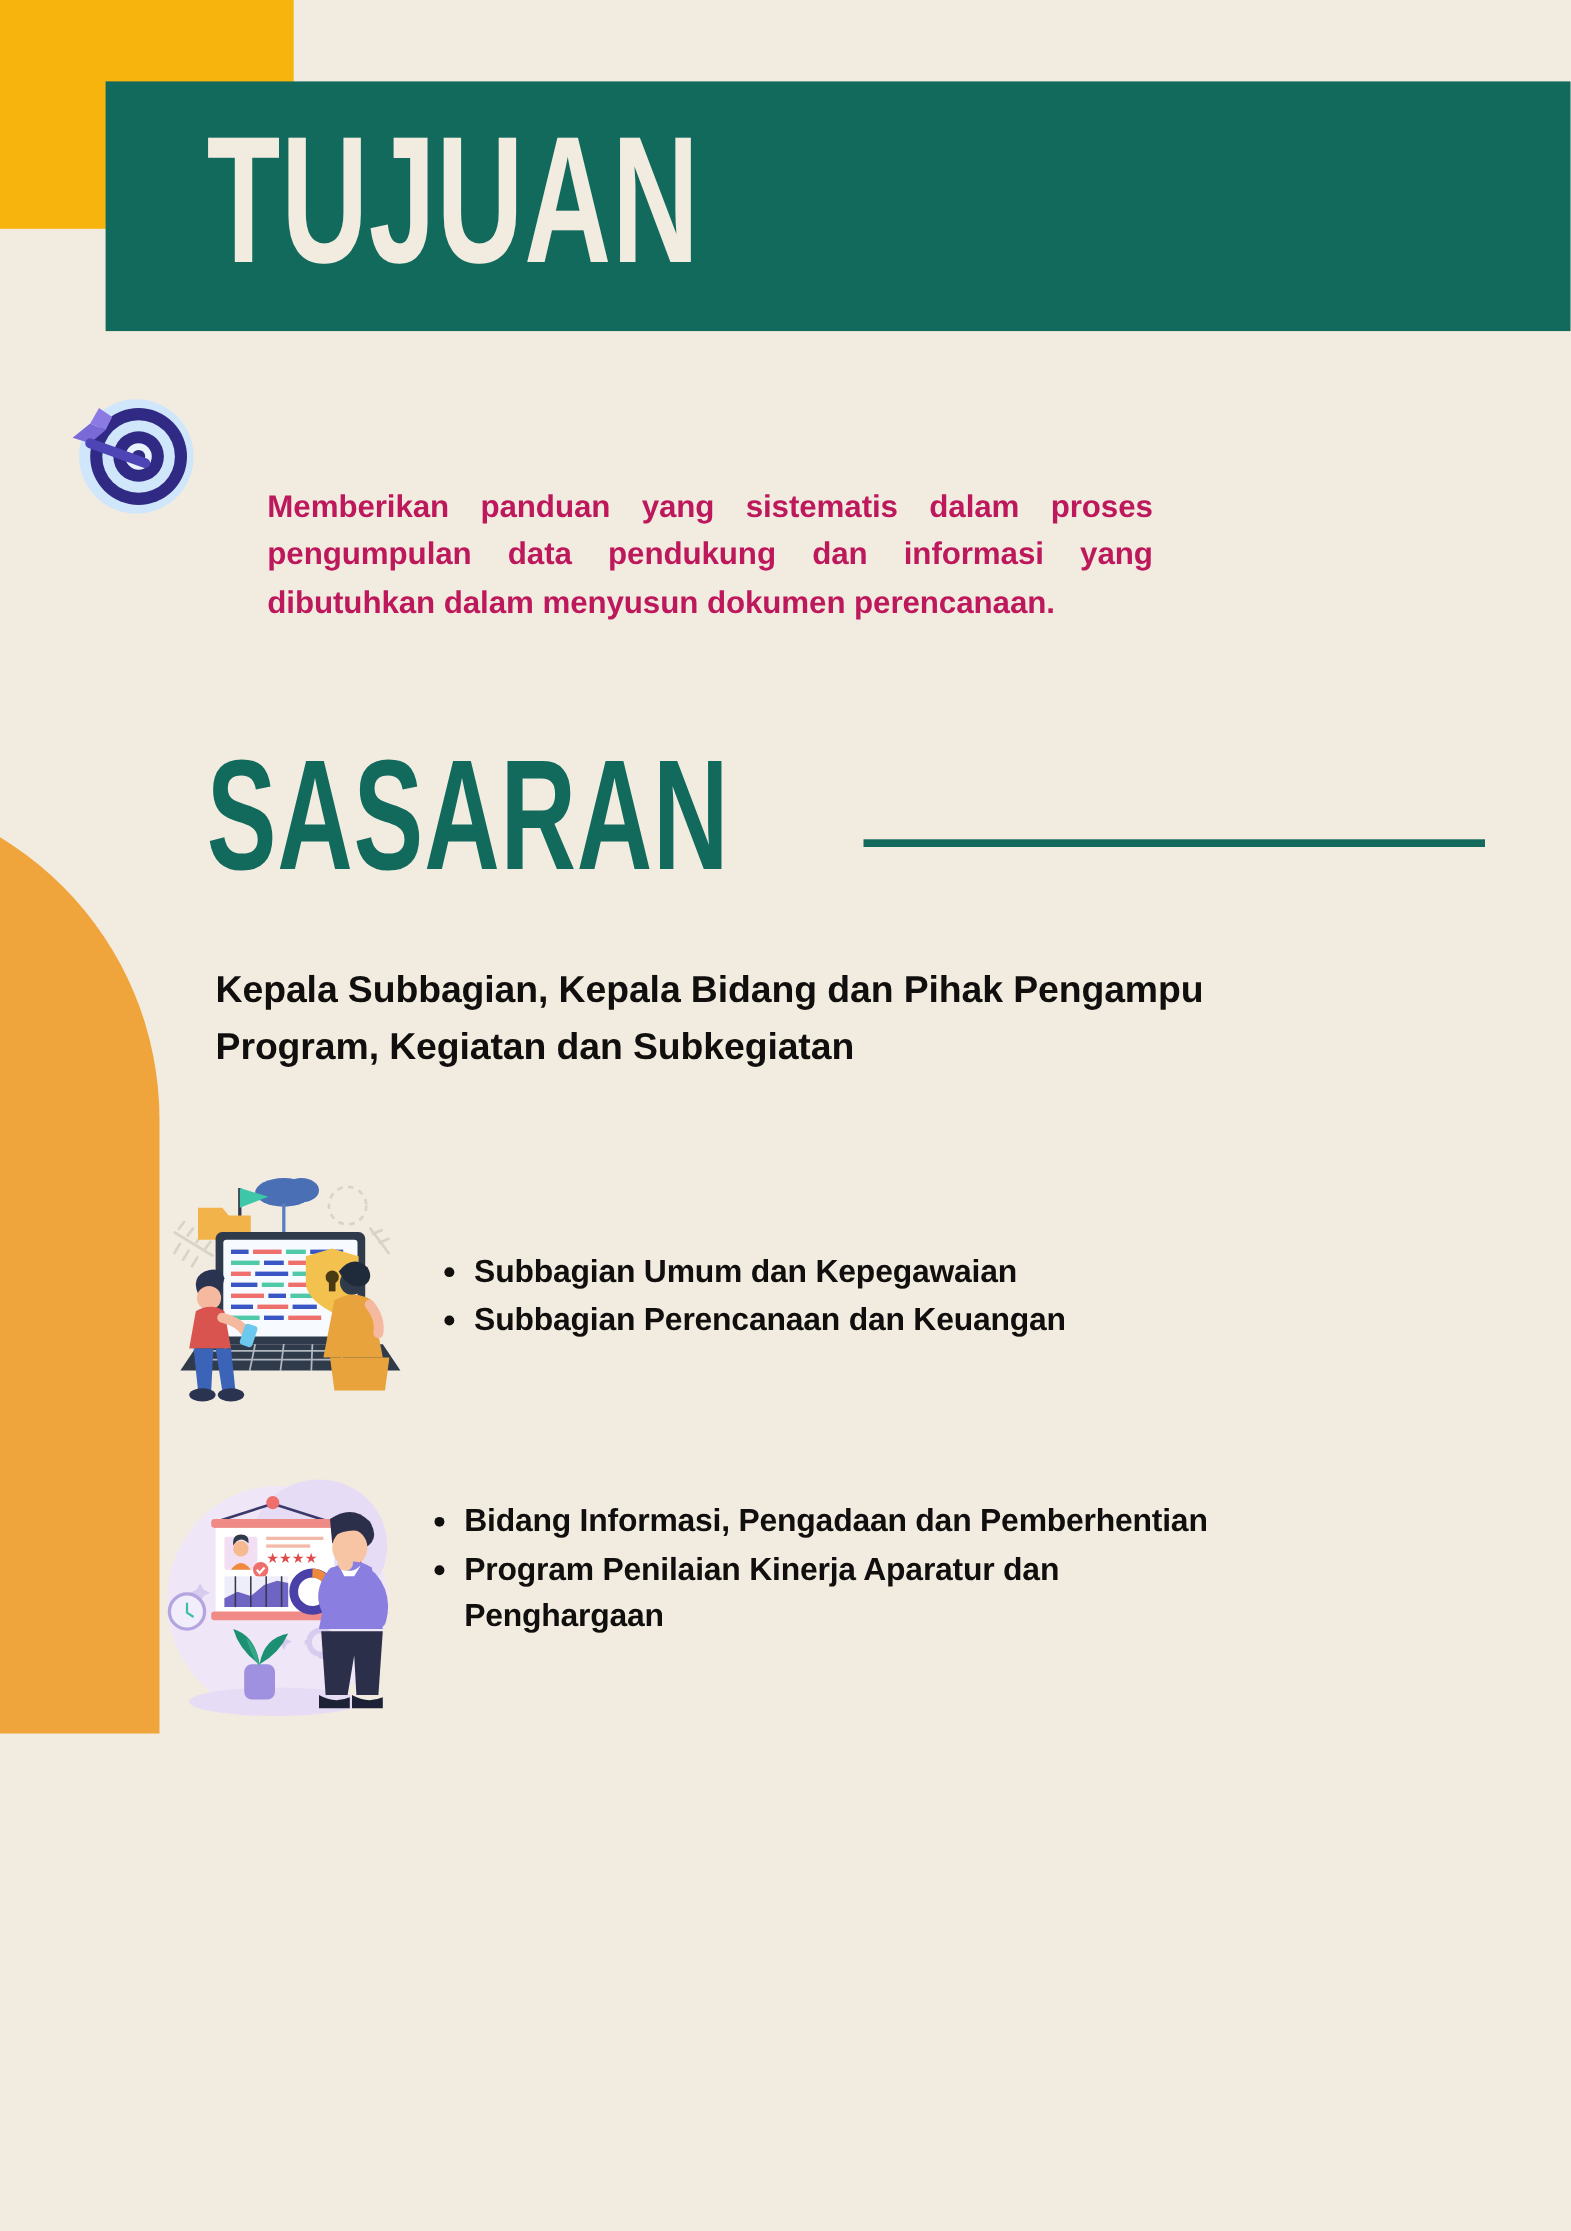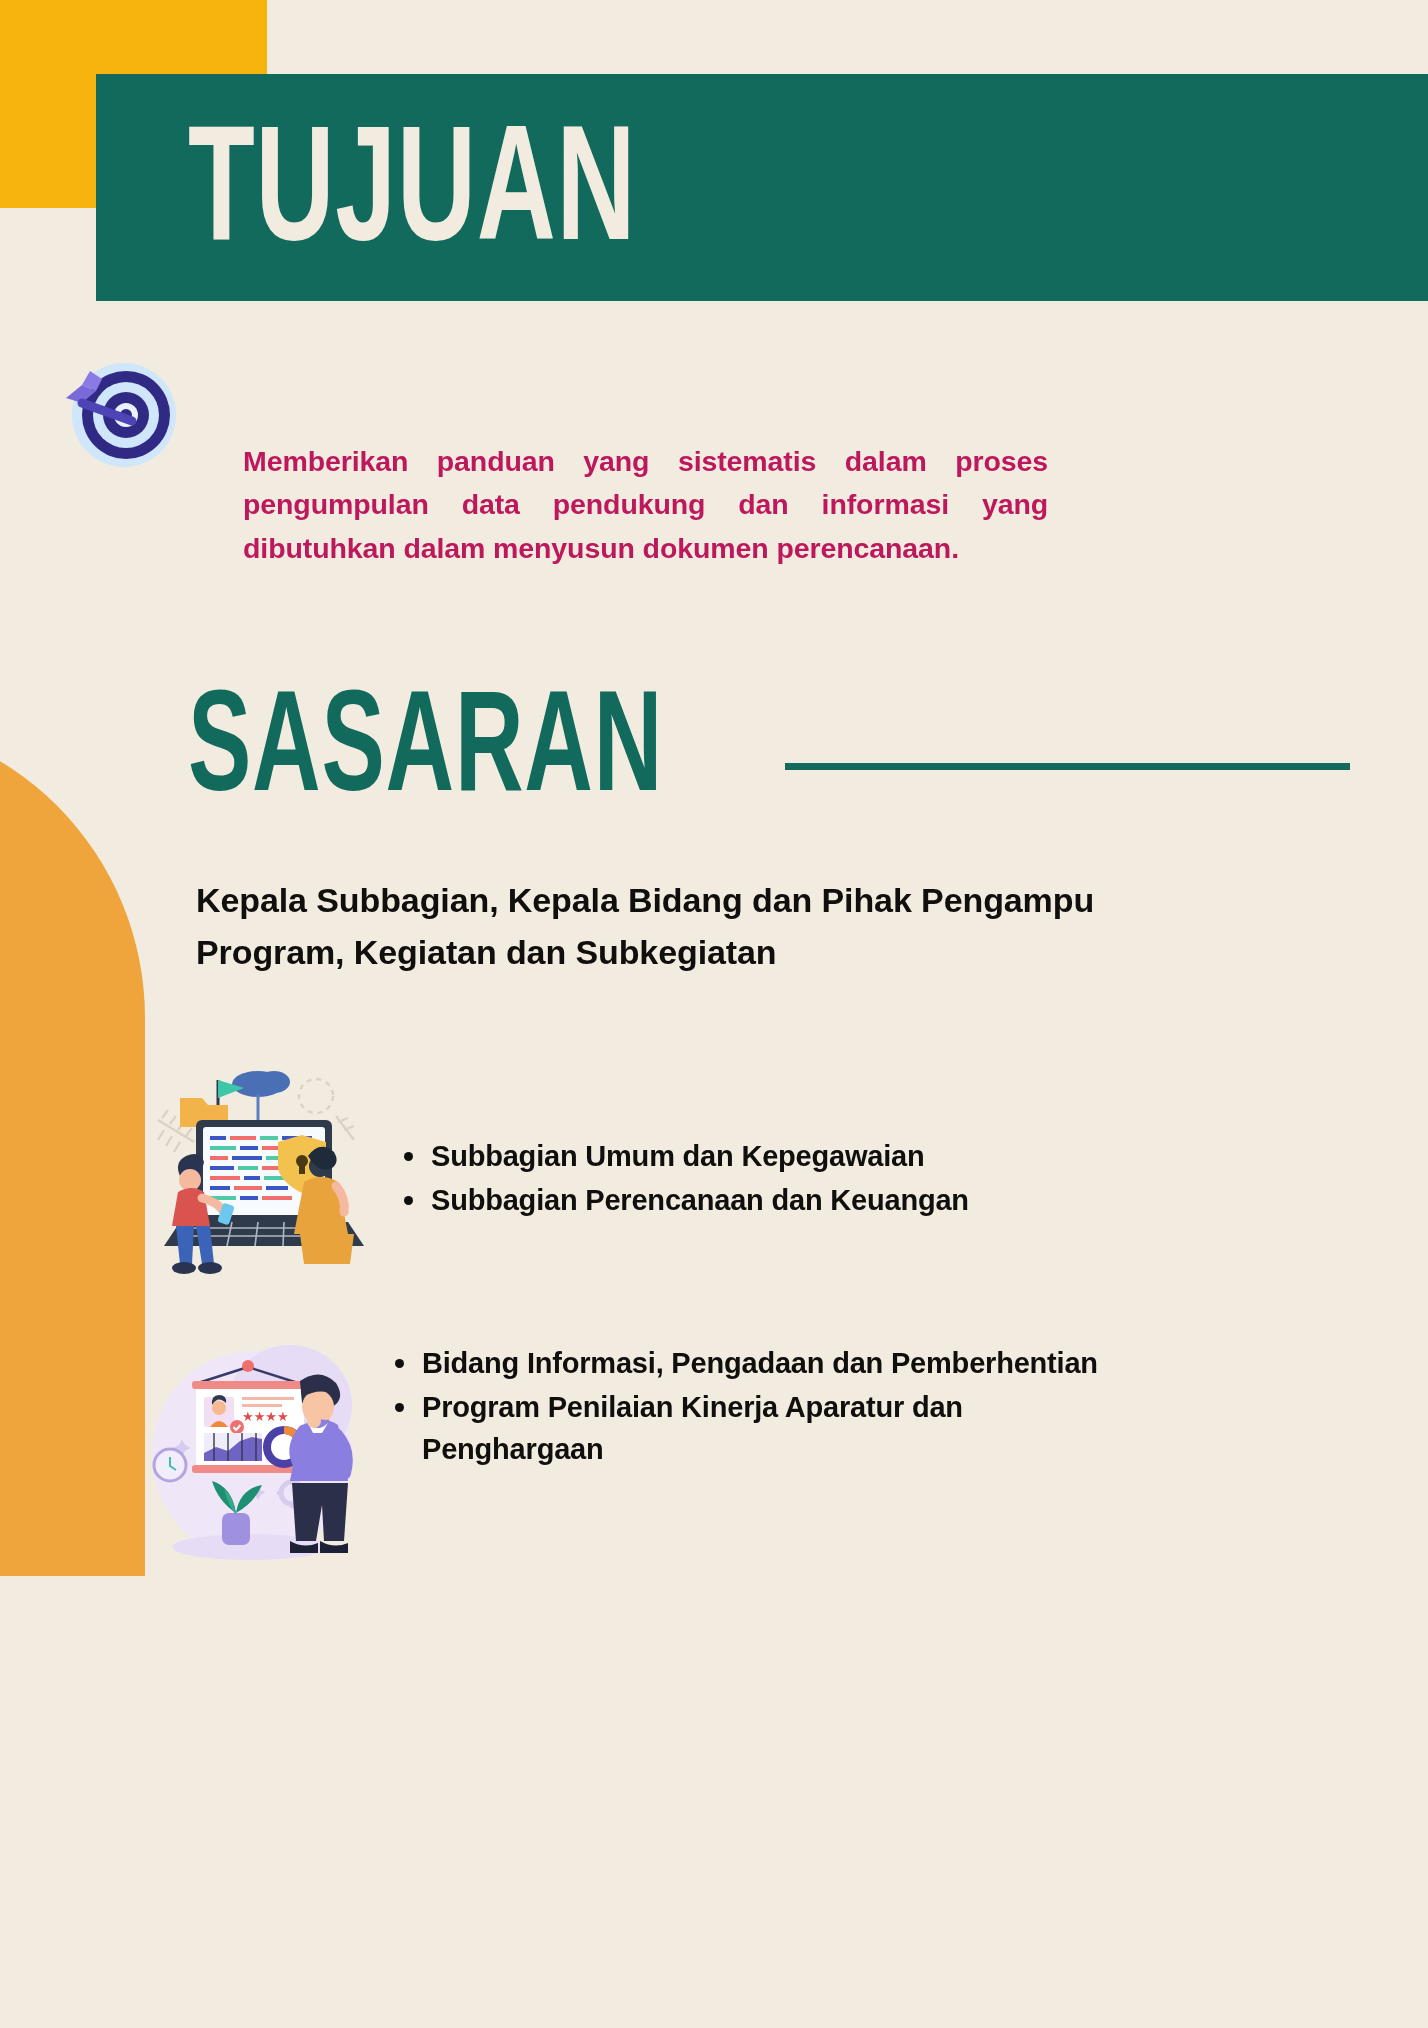--- a/index.html
+++ b/index.html
@@ -174,21 +174,21 @@
   .bullets li::before {
     content: "";
     position: absolute;
     left: 6px; top: 16px;
     width: 9px; height: 9px;
     border-radius: 50%;
     background: #100f0d;
   }
 
   .group-1 .bullets { margin-left: 33px; margin-top: 78px; }
-  .group-2 .bullets { margin-left: 34px; margin-top: 8px; width: 740px; }
+  .group-2 .bullets { margin-left: 34px; margin-top: 28px; width: 740px; }
 
   
   .dot-grid {
     position: absolute;
     left: 660px; top: 1727px;
     display: grid;
     grid-template-columns: repeat(5, 37px);
     grid-template-rows: repeat(3, 31px);
   }
   .dot-grid i {

